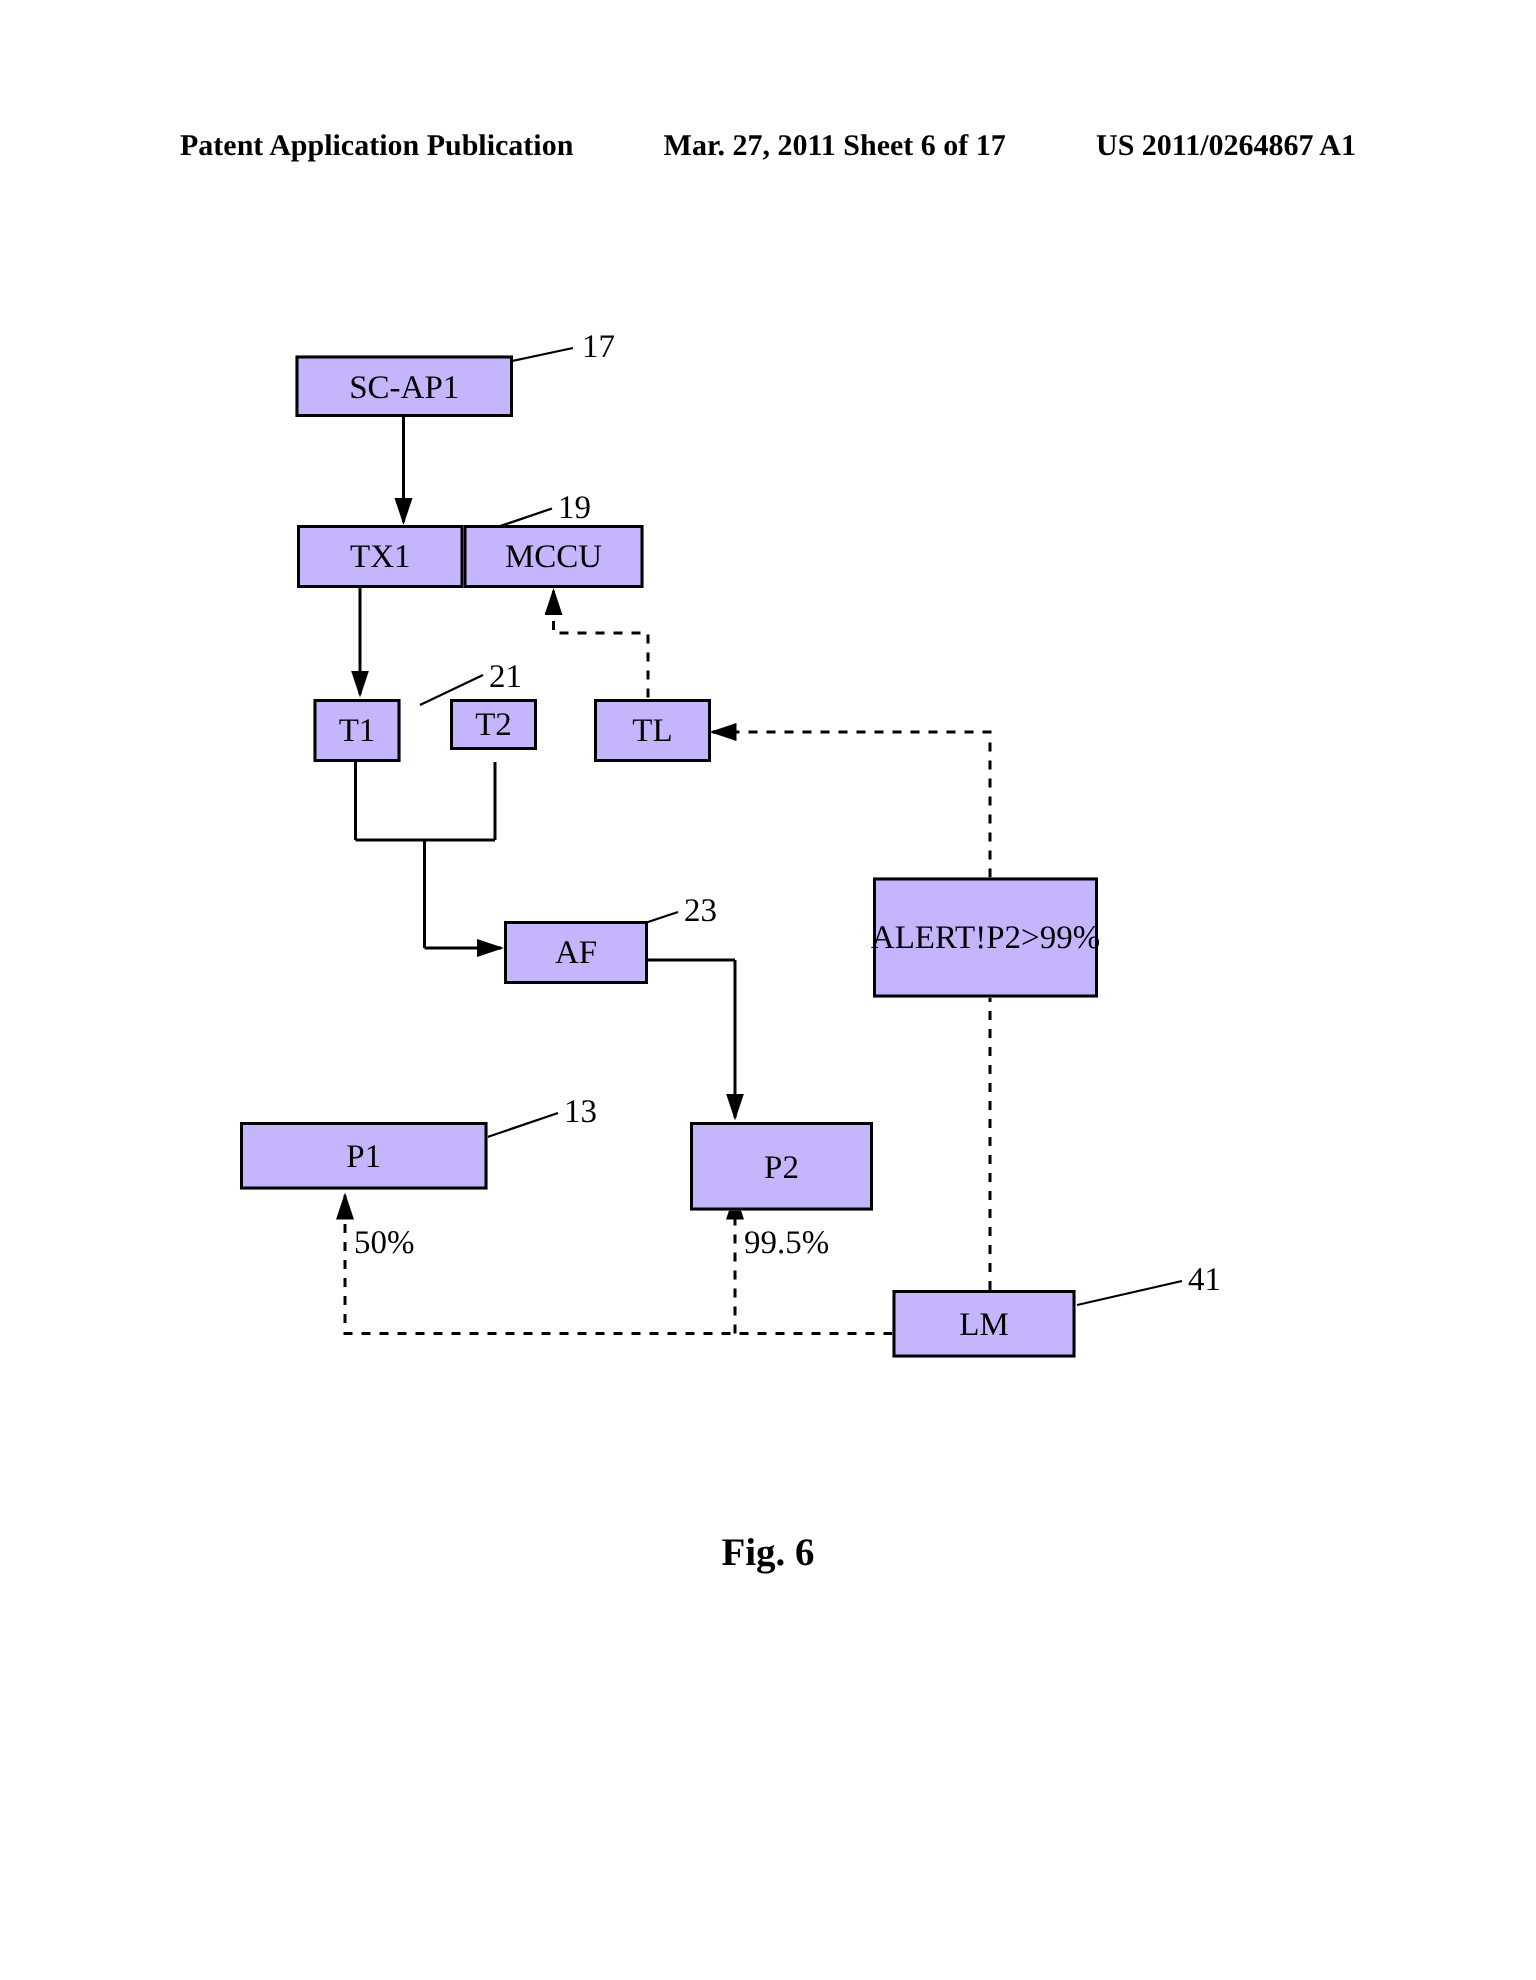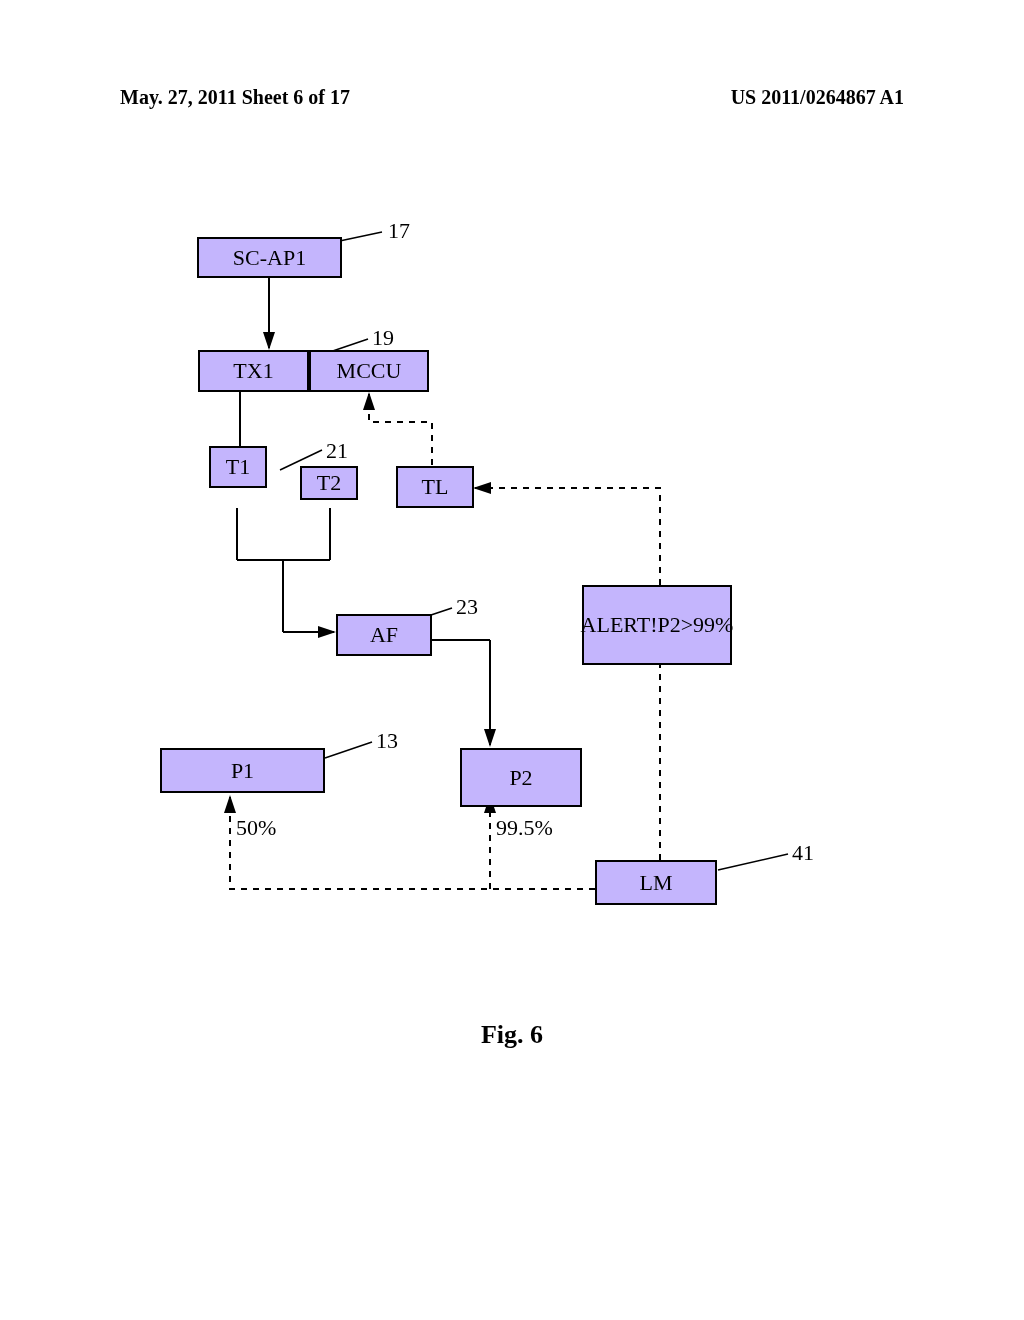--- a/index.html
+++ b/index.html
@@ -53,21 +53,22 @@
     left: 0;
     top: 0;
     width: 1024px;
     height: 1320px;
   }
 </style>
 </head>
 <body>
 
 <div class="header">
-  <span class="header-center">May. 27, 2011   Sheet 6 of 17</span>
+  <span class="header-left">Patent Application Publication</span>
+  <span class="header-center">Mar. 27, 2011   Sheet 6 of 17</span>
   <span class="header-right">US 2011/0264867 A1</span>
 </div>
 
 <svg class="lines">
   <defs>
     <marker id="arrow" markerWidth="10" markerHeight="10" refX="8" refY="3" orient="auto">
       <path d="M0,0 L0,6 L9,3 z" fill="black"></path>
     </marker>
   </defs>
 
@@ -106,21 +107,21 @@
 
   <path d="M 432 465 L 432 422 L 369 422 L 369 394" stroke="black" stroke-width="2" stroke-dasharray="6,6" fill="none" marker-end="url(#arrow)"></path>
 
 </svg>
 
 <div class="box" style="left:197px; top:237px; width:145px; height:41px;">SC-AP1</div>
 
 <div class="box" style="left:198px; top:350px; width:111px; height:42px;">TX1</div>
 <div class="box" style="left:309px; top:350px; width:120px; height:42px;">MCCU</div>
 
-<div class="box" style="left:209px; top:446px; width:58px; height:42px;">T1</div>
+<div class="box" style="left:209px; top:466px; width:58px; height:42px;">T1</div>
 <div class="box" style="left:300px; top:466px; width:58px; height:34px;">T2</div>
 <div class="box" style="left:396px; top:466px; width:78px; height:42px;">TL</div>
 
 <div class="box" style="left:336px; top:614px; width:96px; height:42px;">AF</div>
 
 <div class="box" style="left:582px; top:585px; width:150px; height:80px; flex-direction:row; line-height:1.3;">
   <span>ALERT!</span>
   <span>P2&gt;99%</span>
 </div>
 

